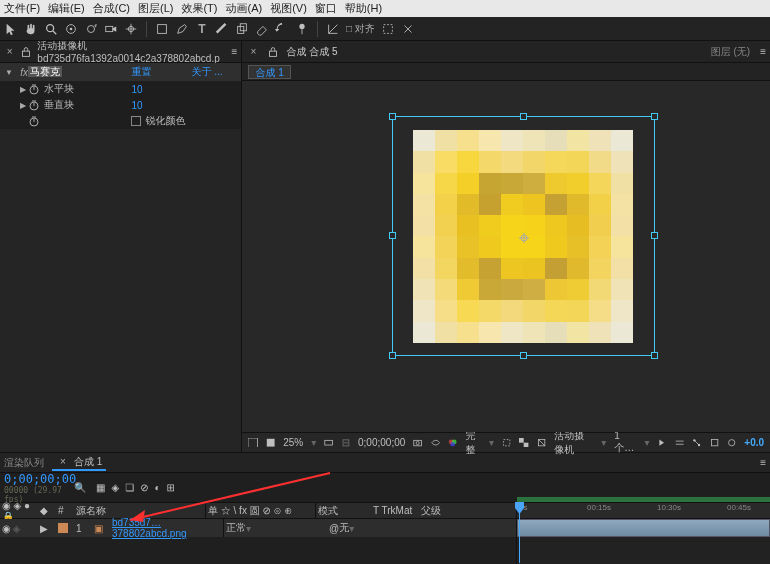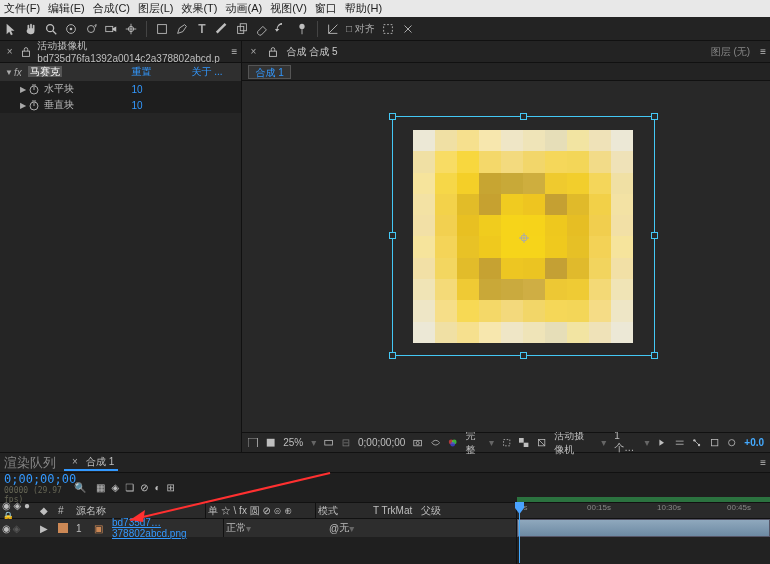--- a/index.html
+++ b/index.html
@@ -12,21 +12,21 @@
 .tool-sep { width: 1px; height: 16px; background: #444; margin: 0 2px; }
 .snap { font-size: 10px; color: #aaa; }
 .main { display: flex; height: 411px; }
 .panel-left { width: 255px; background: #1e1e1e; border-right: 1px solid #111; display: flex; flex-direction: column; }
 .panel-tabbar { height: 22px; background: #232323; display: flex; align-items: center; padding-left: 4px; gap: 4px; border-bottom: 1px solid #111; }
 .panel-tab-x { width: 14px; height: 14px; color: #aaa; display: flex; align-items: center; justify-content: center; }
 .eff-title { display: flex; align-items: center; gap: 4px; font-size: 10px; }
 .eff-header { height: 18px; padding-left: 6px; font-size: 10px; color: #888; display: flex; align-items: center; }
 .eff-row { display: flex; align-items: center; height: 18px; padding-left: 4px; }
 .eff-arrow { width: 10px; text-align: center; color: #aaa; font-size: 8px; }
-.eff-fx { width: 14px; color: #aaa; text-align: left; font-style: italic; }
+.eff-fx { width: 14px; color: #aaa; text-align: right; font-style: italic; }
 .eff-name { flex: 1; }
 .eff-name-sel { background: #555; color: #fff; padding: 0 2px; }
 .eff-col2 { width: 60px; color: #3399ff; }
 .eff-col3 { width: 50px; color: #3399ff; }
 .eff-subrow { display: flex; align-items: center; height: 16px; padding-left: 18px; }
 .stopwatch { width: 12px; height: 12px; margin-right: 4px; display: inline-flex; align-items: center; justify-content: center; }
 .eff-prop { flex: 1; color: #bbb; }
 .eff-val { width: 110px; color: #3399ff; }
 .eff-chk { width: 110px; display: flex; align-items: center; }
 .eff-chk .box { width: 10px; height: 10px; border: 1px solid #888; margin-right: 4px; }
@@ -45,21 +45,21 @@
 .h-tl { left: -4px; top: -4px; } .h-tm { left: 50%; top: -4px; margin-left: -4px; } .h-tr { right: -4px; top: -4px; }
 .h-ml { left: -4px; top: 50%; margin-top: -4px; } .h-mr { right: -4px; top: 50%; margin-top: -4px; }
 .h-bl { left: -4px; bottom: -4px; } .h-bm { left: 50%; bottom: -4px; margin-left: -4px; } .h-br { right: -4px; bottom: -4px; }
 .anchor { position: absolute; left: 277px; top: 152px; width: 10px; height: 10px; pointer-events: none; }
 .anchor svg { width: 10px; height: 10px; }
 .viewer-footer { height: 20px; background: #272727; border-top: 1px solid #111; display: flex; align-items: center; padding: 0 6px; gap: 8px; font-size: 10px; }
 .vf-ico { width: 12px; height: 12px; color: #999; display: inline-flex; align-items: center; justify-content: center; }
 .vf-plus { color: #44aaff; font-weight: bold; }
 .bottom { height: 112px; background: #1f1f1f; display: flex; flex-direction: column; border-top: 1px solid #111; }
 .bottom-tabs { height: 20px; display: flex; align-items: center; padding-left: 4px; gap: 8px; border-bottom: 1px solid #111; background: #232323; }
-.bot-tab1 { font-size: 13px; color: #888; }
+.bot-tab1 { font-size: 10px; color: #888; }
 .bot-tab2 { font-size: 10px; color: #ccc; border-bottom: 2px solid #3399ff; padding: 0 4px; display: flex; align-items: center; gap: 4px; }
 .tc-row { height: 30px; display: flex; align-items: center; padding-left: 4px; border-bottom: 1px solid #111; }
 .tc { width: 70px; }
 .tc-main { color: #3399ff; font-size: 12px; font-family: monospace; }
 .tc-sub { color: #665; font-size: 8px; font-family: monospace; }
 .search-ico { width: 14px; color: #888; margin-right: 8px; }
 .tc-icons { display: flex; gap: 6px; color: #888; }
 .track-zone { display: flex; flex: 1; position: relative; }
 .layer-cols { width: 517px; display: flex; flex-direction: column; border-right: 1px solid #111; }
 .layer-hdr { height: 16px; background: #2a2a2a; display: flex; align-items: center; font-size: 9px; color: #888; border-bottom: 1px solid #111; }
@@ -237,20 +237,35 @@
       <span class="eff-arrow">▶</span>
       <span class="stopwatch">
           <svg viewBox="0 0 12 12">
             <circle cx="6" cy="7" r="4" fill="none" stroke="#aaa"></circle>
             <line x1="6" y1="7" x2="6" y2="4" stroke="#aaa"></line>
             <line x1="4" y1="2" x2="8" y2="2" stroke="#aaa"></line>
           </svg>
         </span>
       <span class="eff-prop">垂直块</span>
       <span class="eff-val">10</span>
+    </div>
+    <div class="eff-subrow">
+      <span class="eff-arrow" style="visibility:hidden">▶</span>
+      <span class="stopwatch">
+          <svg viewBox="0 0 12 12">
+            <circle cx="6" cy="7" r="4" fill="none" stroke="#aaa"></circle>
+            <line x1="6" y1="7" x2="6" y2="4" stroke="#aaa"></line>
+            <line x1="4" y1="2" x2="8" y2="2" stroke="#aaa"></line>
+          </svg>
+        </span>
+      <span class="eff-prop" style="visibility:hidden">x</span>
+      <span class="eff-chk">
+          <span class="box"></span>
+          <span>锐化颜色</span>
+        </span>
     </div>
 
     <div class="panel-body-fill"></div>
   </div>
 
   <div class="panel-right">
     <div class="comp-tabbar">
       <span class="panel-tab-x">×</span>
       <span class="tool-ico">
           <svg viewBox="0 0 16 16">

